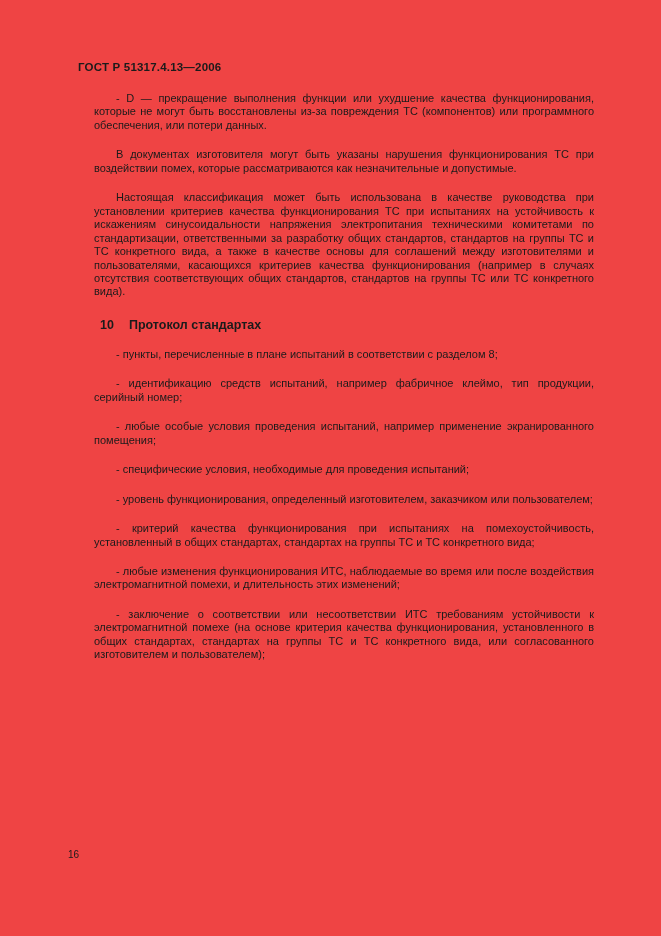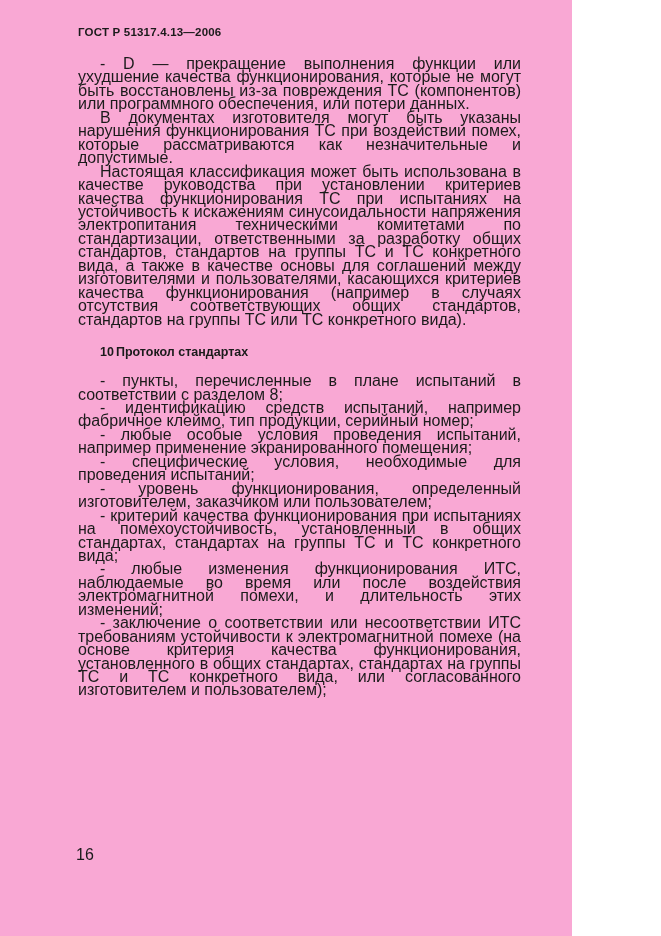--- a/index.html
+++ b/index.html
@@ -11,55 +11,55 @@
     width: 661px;
     height: 936px;
     position: relative;
     font-family: "Liberation Sans", "DejaVu Sans", sans-serif;
     color: #1b1b1b;
     -webkit-font-smoothing: antialiased;
   }
   .page {
     position: absolute;
     top: 0; left: 0;
-    width: 572px;
+    width: 661px;
     height: 936px;
-    background: #f9a8d4;
+    background: #ef4444;
     box-sizing: border-box;
-    padding: 26px 51px 0 78px;
+    padding: 61px 51px 0 78px;
   }
   .running-header {
     font-size: 11.5px;
     font-weight: bold;
     line-height: 12px;
     margin: 0 0 19px 0;
     letter-spacing: 0.2px;
   }
   .body-text p {
-    margin: 0;
-    font-size: 16px;
+    margin: 16px;
+    font-size: 11px;
     line-height: 13.45px;
     text-align: justify;
     text-indent: 22px;
   }
   .section-heading {
     margin: 19px 0 15px 0;
     padding-left: 22px;
     font-size: 12.5px;
     font-weight: bold;
     line-height: 14px;
   }
   .section-heading .num {
-    margin-right: 2px;
+    margin-right: 15px;
   }
   .page-number {
     position: absolute;
-    left: 76px;
+    left: 68px;
     top: 849px;
-    font-size: 16px;
+    font-size: 10px;
     line-height: 12px;
   }
 </style>
 </head>
 <body>
 
 <div class="page">
 
   <div class="running-header">ГОСТ Р 51317.4.13—2006</div>
 

